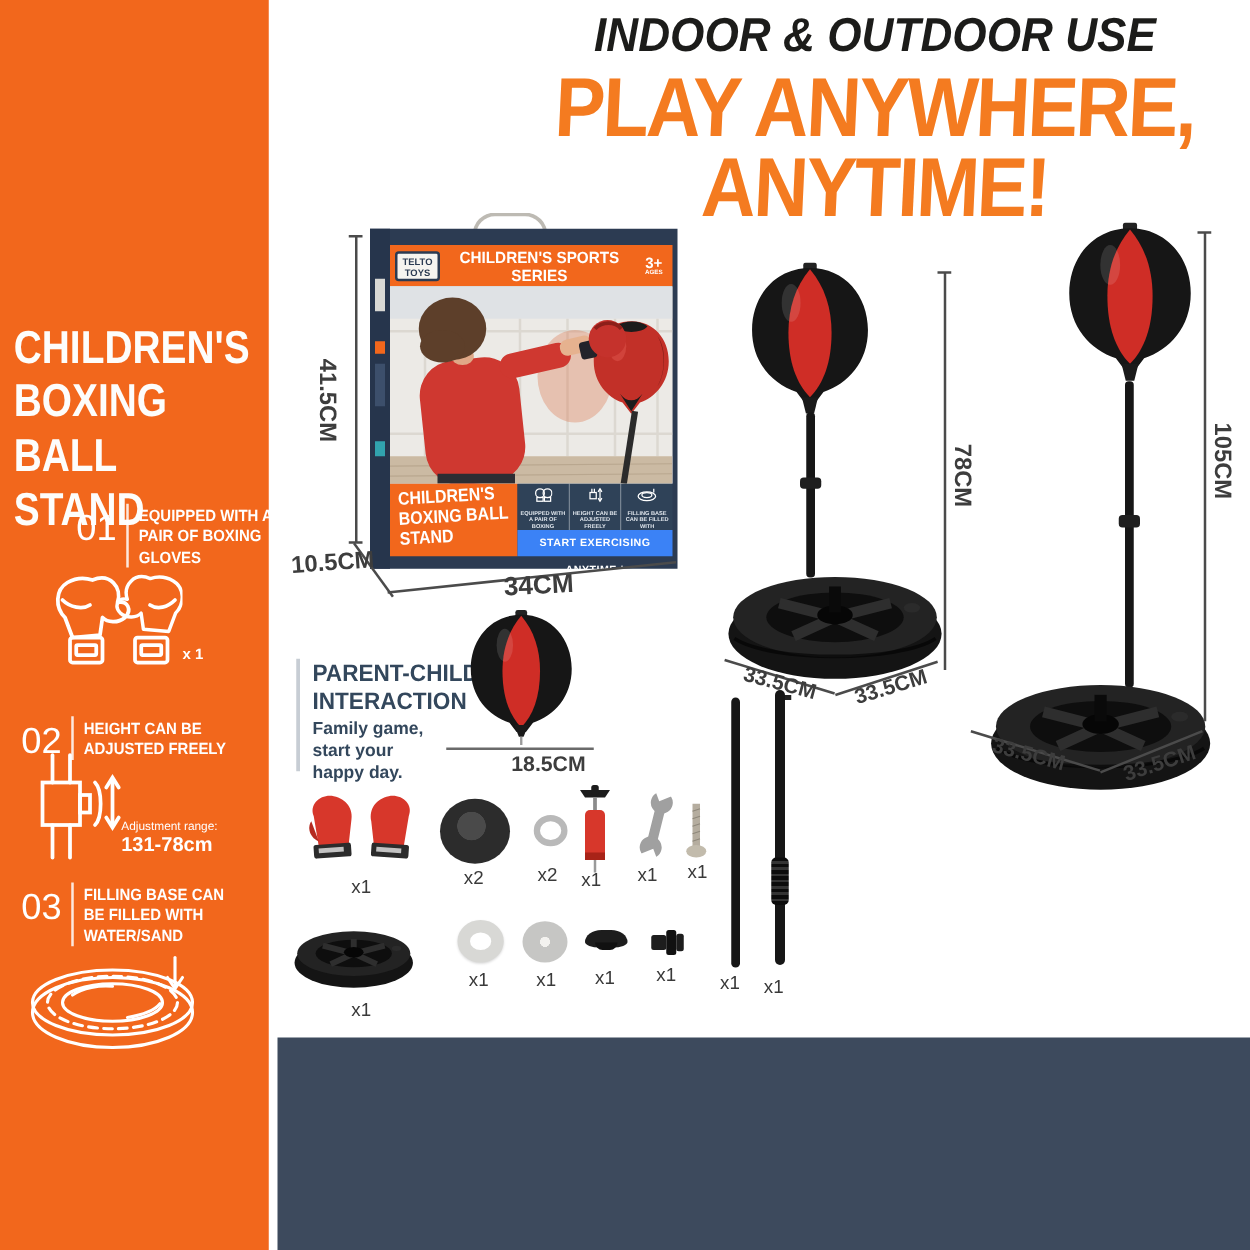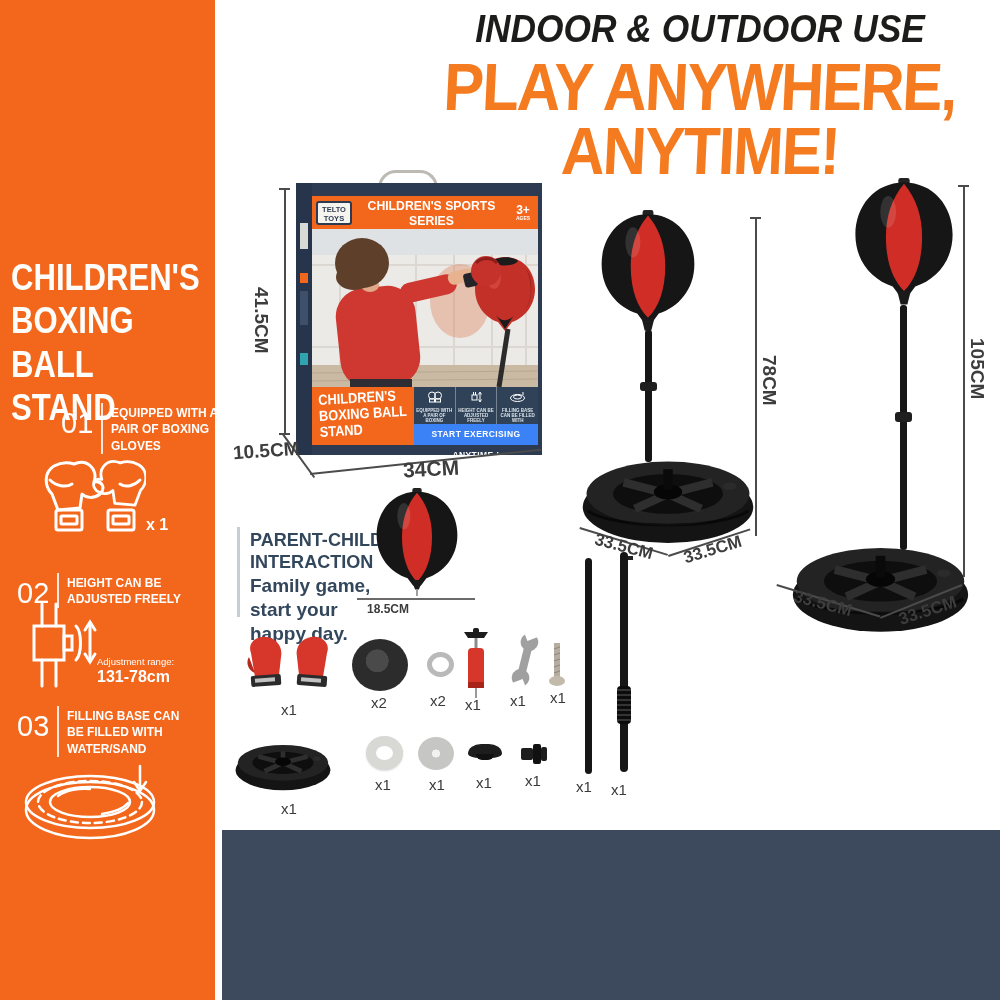--- a/index.html
+++ b/index.html
@@ -9,21 +9,21 @@
 
   
   .sidebar { left:0; top:0; width:215px; height:1000px; background:#F2671C; }
   .sb-title { left:11px; top:256px; width:250px; color:#fdfdfb; font-size:37px; font-weight:800;
               line-height:1.17; white-space:pre-line; transform:scaleX(.84); transform-origin:left top; letter-spacing:0; }
   .feat { display:flex; align-items:flex-start; gap:8px; }
   .feat-num { color:#fff; font-size:29px; font-weight:400; line-height:1; padding-top:6px; }
   .feat-div { width:2px; background:rgba(255,255,255,.85); align-self:stretch; }
   .feat-txt { color:#fff; font-size:13px; font-weight:800; line-height:1.25; white-space:pre-line;
               transform:scaleX(.92); transform-origin:left top; padding-top:2px; }
-  .sb-qty { color:#fff; font-size:16px; font-weight:700; }
+  .sb-qty { color:#fff; font-size:12px; font-weight:700; }
   .range-label { color:#fff; font-size:9.5px; font-weight:400; }
   .range-value { color:#fff; font-size:16px; font-weight:700; }
 
   
   .tagline { left:400px; top:8px; width:600px; text-align:center; color:#1c1c1a; font-size:38px;
              font-weight:900; font-style:italic; letter-spacing:0; transform:scaleX(.93); }
   .headline { left:400px; width:600px; text-align:center; color:#F47B20; font-weight:900;
               font-size:67px; letter-spacing:-2px; transform:scaleX(.9) skewX(-3deg); }
 
   
@@ -55,21 +55,21 @@
   .dim   { color:#3d3d3d; font-weight:700; font-size:17px; }
   .dim-v { color:#3d3d3d; font-weight:700; font-size:19px; writing-mode:vertical-rl; }
 
   
   .pole { background:#161616; border-radius:3px; }
   .knob { background:#1f1f1f; border-radius:3px; }
 
   
   .int-bar { left:237px; top:527px; width:3px; height:90px; background:#c7cdd4; }
   .int-title { left:250px; top:529px; color:#33475C; font-size:19px; font-weight:800; line-height:1.15; white-space:pre-line; transform:scaleX(.95); transform-origin:left top;}
-  .int-sub { left:250px; top:574px; color:#33475C; font-size:19px; font-weight:700; line-height:1.25; white-space:pre-line; }
+  .int-sub { left:250px; top:574px; color:#33475C; font-size:14px; font-weight:700; line-height:1.25; white-space:pre-line; }
 
   
   .qty { color:#3a3a3a; font-size:15px; font-weight:500; }
   .ring { border-radius:50%; }
   .footer { left:222px; top:830px; width:778px; height:170px; background:#3D4A5D; }
 </style>
 </head>
 <body>
 
 <div class="canvas">
@@ -341,21 +341,21 @@
 
   <svg class="abs" style="left:368px; top:488px;" width="98" height="108" viewBox="0 0 100 115">
     <rect x="45" y="0" width="10" height="7" rx="2" fill="#222"></rect>
     <path d="M50,4 C76,4 93,25 93,50 C93,74 78,90 60,96 L54,104 L46,104 L40,96 C22,90 7,74 7,50 C7,25 24,4 50,4 Z" fill="#161616"></path>
     <path d="M50,5 C61,18 66,34 66,52 C66,74 60,90 50,100 C40,90 34,74 34,52 C34,34 39,18 50,5 Z" fill="#cf2d26"></path>
     <ellipse cx="36" cy="30" rx="7" ry="14" fill="#ffffff" opacity=".12"></ellipse>
     <path d="M44,98 L56,98 L52,108 L48,108 Z" fill="#1a1a1a"></path>
     <line x1="50" y1="108" x2="50" y2="115" stroke="#9a9a9a" stroke-width="2"></line>
   </svg>
   <div class="abs" style="left:357px; top:598px; width:118px; border-top:2px solid #6a6a6a;"></div>
-  <div class="abs dim" style="left:367px; top:602px; font-size:12px;">18.5CM</div>
+  <div class="abs dim" style="left:409px; top:602px; font-size:17px;">18.5CM</div>
 
   <svg class="abs" style="left:243px; top:633px;" width="92" height="64" viewBox="0 0 92 64">
     <g>
       <path d="M8,20 C4,10 14,2 24,4 C34,6 40,14 38,24 L36,42 L12,44 Z" fill="#d7372b"></path>
       <path d="M6,24 C2,30 6,38 12,40" fill="#b52a20"></path>
       <rect x="8" y="42" width="30" height="11" rx="2" fill="#2b2b2b" transform="rotate(-4 23 47)"></rect>
       <rect x="12" y="45" width="20" height="4" fill="#e8e8e8" opacity=".8" transform="rotate(-4 22 47)"></rect>
     </g>
     <g transform="translate(48,2)">
       <path d="M36,18 C40,8 30,0 20,2 C10,4 4,12 6,22 L8,40 L32,42 Z" fill="#d7372b"></path>

